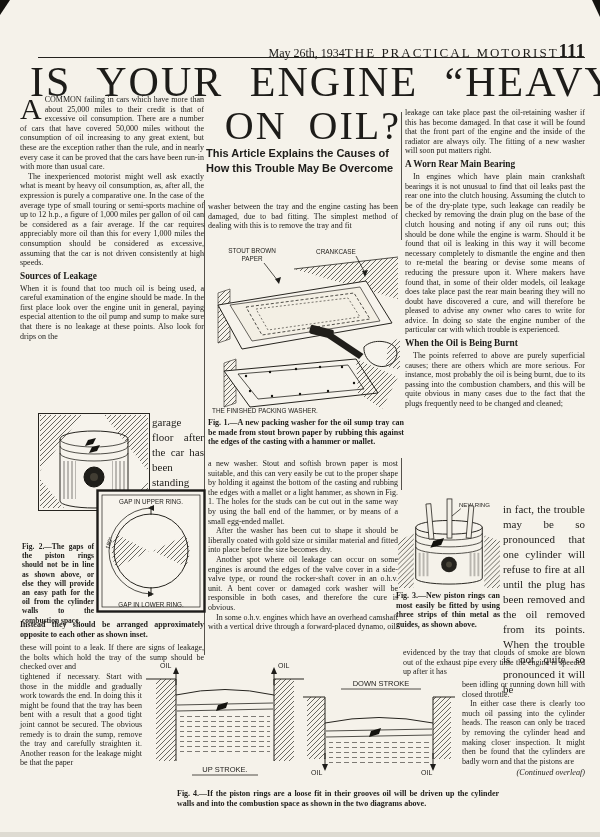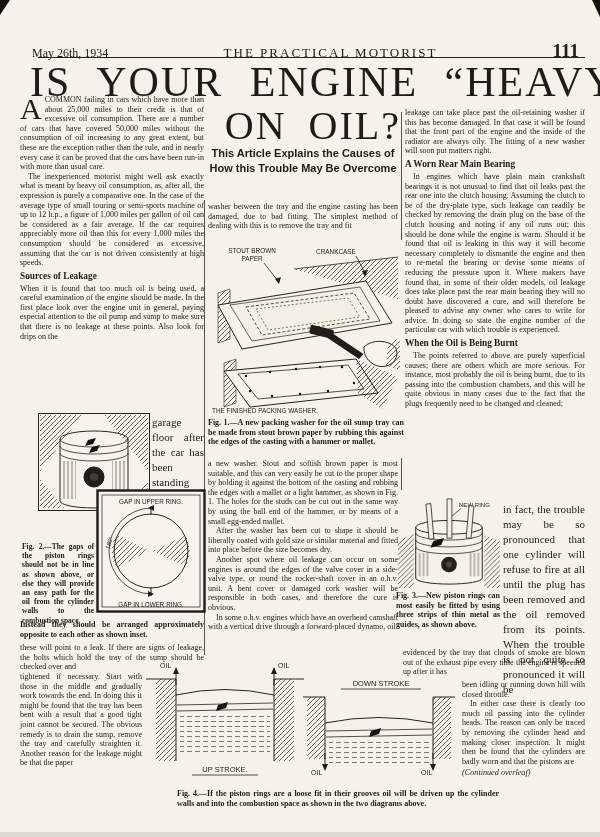--- a/index.html
+++ b/index.html
@@ -16,23 +16,23 @@
   .caption-side{font-weight:bold;font-size:7.5px;line-height:9.2px;text-align:justify;}
   .dropcap{float:left;font-size:30px;line-height:26px;padding:1px 3px 0 0;font-weight:normal;}
   .header-row{display:flex;justify-content:space-between;align-items:baseline;}
   .hdr-date{font-size:12px;}
   .hdr-pub{font-size:13px;letter-spacing:2px;}
   .hdr-num{font-size:19px;font-weight:bold;}
   .rule{background:#24221e;}
   .title1{font-size:42px;letter-spacing:2px;word-spacing:14px;text-align:center;white-space:nowrap;}
   .title2{font-size:40px;letter-spacing:2px;word-spacing:10px;text-align:right;white-space:nowrap;}
   .standfirst{font-family:"Liberation Sans",sans-serif;font-weight:bold;font-size:11px;
-              line-height:14.5px;text-align:center;}
+              line-height:14.5px;}
   .colrule{background:#55524b;width:1px;}
-  .continued{font-style:italic;text-align:left;font-size:8.2px;margin-top:2px;}
+  .continued{font-style:italic;text-align:right;font-size:8.2px;margin-top:2px;}
   .corner-tl{width:0;height:0;border-left:10px solid #14130f;border-bottom:15px solid transparent;top:0;left:0;}
   .corner-tr{width:0;height:0;border-right:8px solid #14130f;border-bottom:17px solid transparent;top:0;right:0;}
   .scanband{left:0;right:0;bottom:0;height:5px;background:#dedbd2;}
   svg text{font-family:"Liberation Sans",sans-serif;fill:#1d1c19;}
   svg .ln{stroke:#26241f;fill:none;}
 </style>
 </head>
 <body>
 
 <div class="page">
@@ -48,21 +48,21 @@
       <pattern id="hz" width="8" height="5" patternUnits="userSpaceOnUse">
         <path d="M1,2.5 L6,2.5" stroke="#2b2923" stroke-width="0.6"></path>
       </pattern>
     </defs>
   </svg>
 
   <div class="abs corner-tl"></div>
   <div class="abs corner-tr"></div>
   <div class="abs scanband"></div>
 
-  <div class="abs header-row" style="left:32px;top:40px;width:547px;">
+  <div class="abs header-row" style="left:38px;top:40px;width:547px;justify-content:flex-end;">
     <span class="hdr-date">May 26th, 1934</span>
     <span class="hdr-pub">THE PRACTICAL MOTORIST</span>
     <span class="hdr-num">111</span>
   </div>
   <div class="abs rule" style="left:38px;top:57px;width:547px;height:1.3px;"></div>
 
   <div class="abs title1" style="left:30px;top:58px;width:540px;">IS YOUR ENGINE “HEAVY”</div>
   <div class="abs title2" style="left:205px;top:102px;width:196px;">ON OIL?</div>
 
   <div class="abs standfirst" style="left:206px;top:146px;width:194px;">

